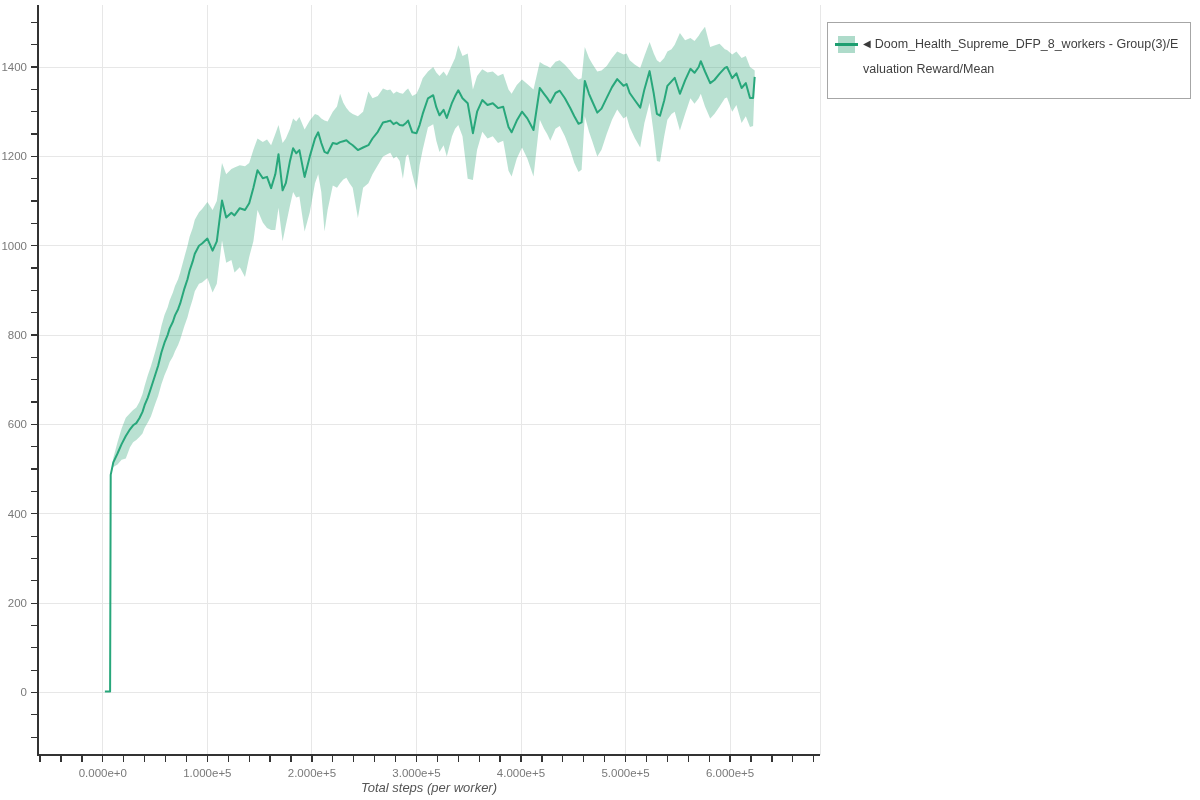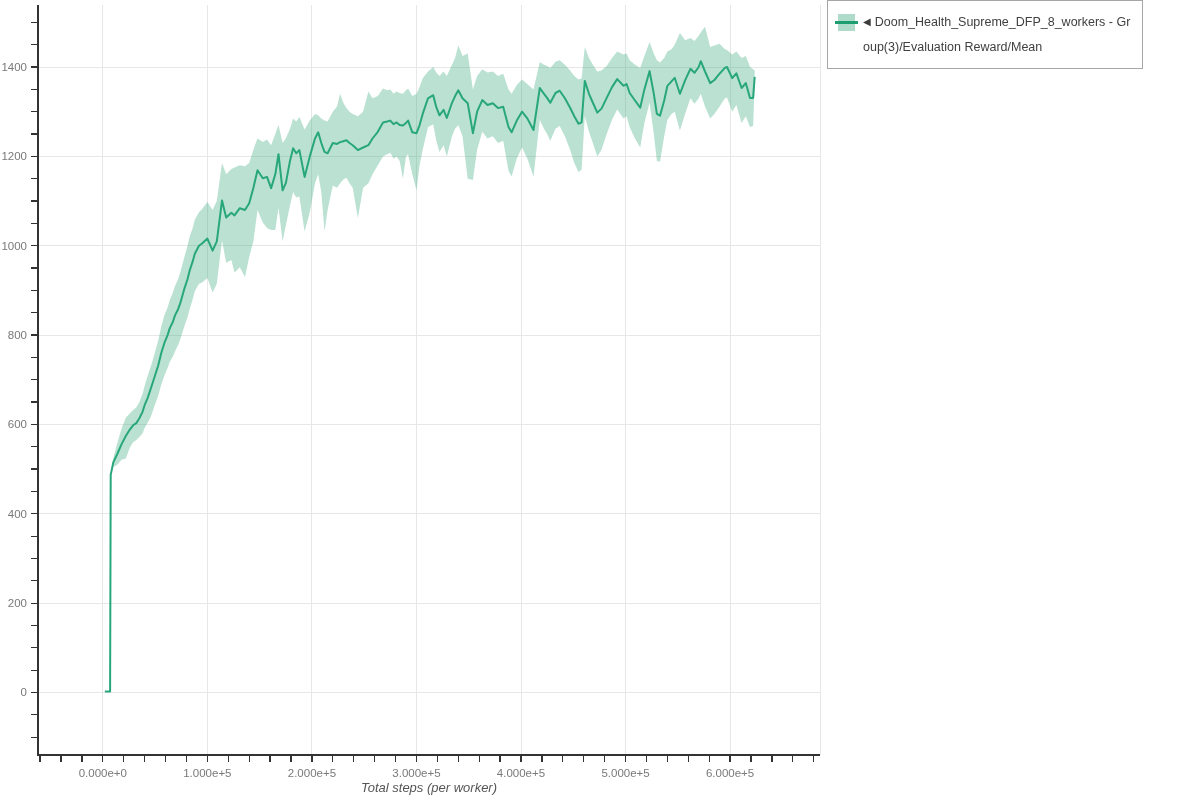--- a/index.html
+++ b/index.html
@@ -2,23 +2,23 @@
 <html><head>
 <meta charset="utf-8">
 <style>
   html,body{margin:0;padding:0;background:#fff;}
   .app{
     position:relative;width:1200px;height:800px;background:#ffffff;overflow:hidden;
     font-family:"Liberation Sans", sans-serif;
   }
   svg{position:absolute;left:0;top:0;display:block;}
   .legend{
-    position:absolute;left:827px;top:0;width:316px;box-sizing:border-box;
+    position:absolute;left:827px;top:22px;width:364px;box-sizing:border-box;
     background:#ffffff;border:1px solid #a6a6a6;
-    padding:9px 11px 8px 10px;
+    padding:9px 11px 16px 10px;
     display:flex;align-items:flex-start;
   }
   .swatch{
     position:relative;display:inline-block;width:17px;height:17px;
     background:#aedbca;margin-top:4px;flex:0 0 auto;
   }
   .swatch-line{
     position:absolute;left:-3px;right:-3px;top:7px;height:3px;background:#1d9e70;
   }
   .legend-text{

